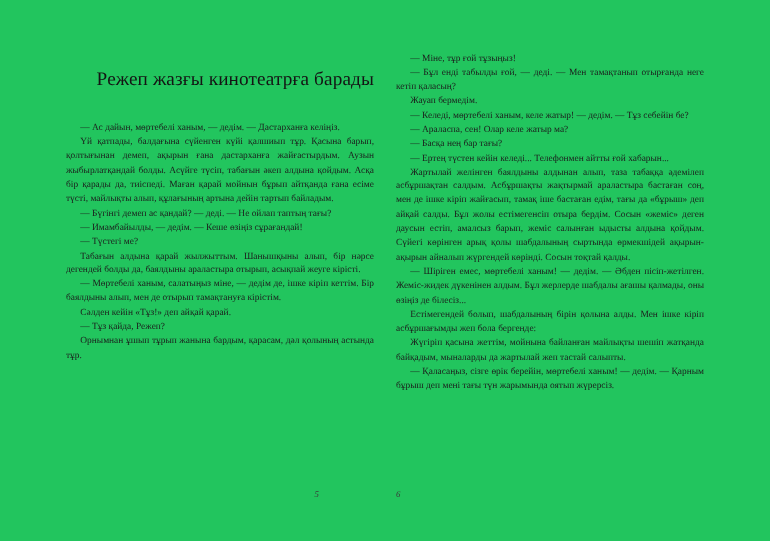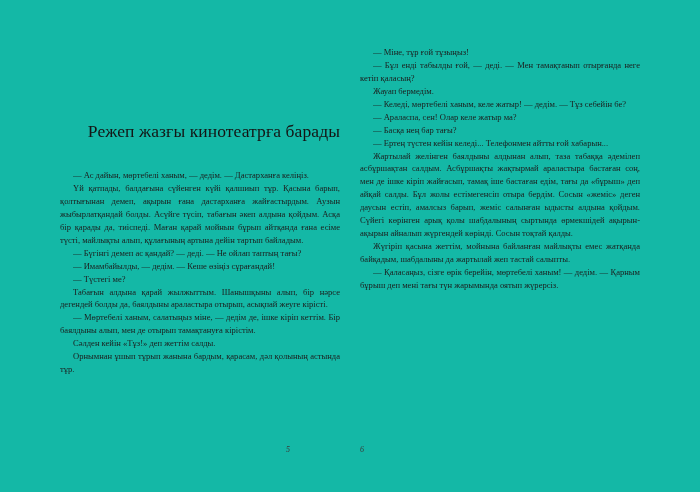--- a/index.html
+++ b/index.html
@@ -19,31 +19,31 @@
     width: 700px;
     height: 492px;
     display: flex;
     background: #fefefe;
   }
   .page {
     position: relative;
     width: 350px;
     height: 492px;
     box-sizing: border-box;
-    background: #14b8a6;
+    background: #22c55e;
   }
   .page-left {
     padding: 0 10px 0 60px;
   }
   .page-right {
     padding: 0 60px 0 10px;
   }
   .chapter-title {
     margin: 0;
-    padding-top: 120px;
+    padding-top: 60px;
     text-align: right;
     font-size: 17.5px;
     line-height: 1.32;
     font-weight: normal;
     letter-spacing: 0.1px;
     color: #141414;
   }
   .body-block {
     margin: 0;
     padding-top: 26px;
@@ -84,37 +84,40 @@
     <h1 class="chapter-title">Режеп жазғы кинотеатрға барады</h1>
 
     <div class="body-block">
       <p class="para">— Ас дайын, мөртебелі ханым, — дедім. — Дастарханға келіңіз.</p>
       <p class="para">Үй қатпады, балдағына сүйенген күйі қалшиып тұр. Қасына барып, қолтығынан демеп, ақырын ғана дастарханға жайғастырдым. Аузын жыбырлатқандай болды. Асүйге түсіп, табағын әкеп алдына қойдым. Асқа бір қарады да, тиіспеді. Маған қарай мойнын бұрып айтқанда ғана есіме түсті, майлықты алып, құлағының артына дейін тартып байладым.</p>
       <p class="para">— Бүгінгі демеп ас қандай? — деді. — Не ойлап таптың тағы?</p>
       <p class="para">— Имамбайылды, — дедім. — Кеше өзіңіз сұрағандай!</p>
       <p class="para">— Түстегі ме?</p>
       <p class="para">Табағын алдына қарай жылжыттым. Шанышқыны алып, бір нәрсе дегендей болды да, баялдыны араластыра отырып, асықпай жеуге кірісті.</p>
       <p class="para">— Мөртебелі ханым, салатыңыз міне, — дедім де, ішке кіріп кеттім. Бір баялдыны алып, мен де отырып тамақтануға кірістім.</p>
-      <p class="para">Сәлден кейін «Тұз!» деп жеттім салды.</p>
+      <p class="para">Сәлден кейін «Тұз!» деп айқай қарай.</p>
+      <p class="para">— Тұз қайда, Режеп?</p>
       <p class="para">Орнымнан ұшып тұрып жанына бардым, қарасам, дәл қолының астында тұр.</p>
     </div>
 
     <div class="folio">5</div>
   </div>
 
   <div class="page page-right">
     <div class="body-block">
       <p class="para">— Міне, тұр ғой тұзыңыз!</p>
       <p class="para">— Бұл енді табылды ғой, — деді. — Мен тамақтанып отырғанда неге кетіп қаласың?</p>
       <p class="para">Жауап бермедім.</p>
       <p class="para">— Келеді, мөртебелі ханым, келе жатыр! — дедім. — Тұз себейін бе?</p>
       <p class="para">— Араласпа, сен! Олар келе жатыр ма?</p>
       <p class="para">— Басқа нең бар тағы?</p>
       <p class="para">— Ертең түстен кейін келеді... Телефонмен айтты ғой хабарын...</p>
       <p class="para">Жартылай желінген баялдыны алдынан алып, таза табаққа әдемілеп асбұршақтан салдым. Асбұршақты жақтырмай араластыра бастаған соң, мен де ішке кіріп жайғасып, тамақ іше бастаған едім, тағы да «бұрыш» деп айқай салды. Бұл жолы естімегенсіп отыра бердім. Сосын «жеміс» деген даусын естіп, амалсыз барып, жеміс салынған ыдысты алдына қойдым. Сүйегі көрінген арық қолы шабдалының сыртында өрмекшідей ақырын-ақырын айналып жүргендей көрінді. Сосын тоқтай қалды.</p>
-      <p class="para">Жүгіріп қасына жеттім, мойнына байланған майлықты емес жатқанда байқадым, шабдалыны да жартылай жеп тастай салыпты.</p>
+      <p class="para">— Шіріген емес, мөртебелі ханым! — дедім. — Әбден пісіп-жетілген. Жеміс-жидек дүкенінен алдым. Бұл жерлерде шабдалы ағашы қалмады, оны өзіңіз де білесіз...</p>
+      <p class="para">Естімегендей болып, шабдалының бірін қолына алды. Мен ішке кіріп асбұршағымды жеп бола бергенде:</p>
+      <p class="para">Жүгіріп қасына жеттім, мойнына байланған майлықты шешіп жатқанда байқадым, мыналарды да жартылай жеп тастай салыпты.</p>
       <p class="para">— Қаласаңыз, сізге өрік берейін, мөртебелі ханым! — дедім. — Қарным бұрыш деп мені тағы түн жарымында оятып жүрерсіз.</p>
     </div>
 
     <div class="folio">6</div>
   </div>
 
 </div>
 
 </body></html>

